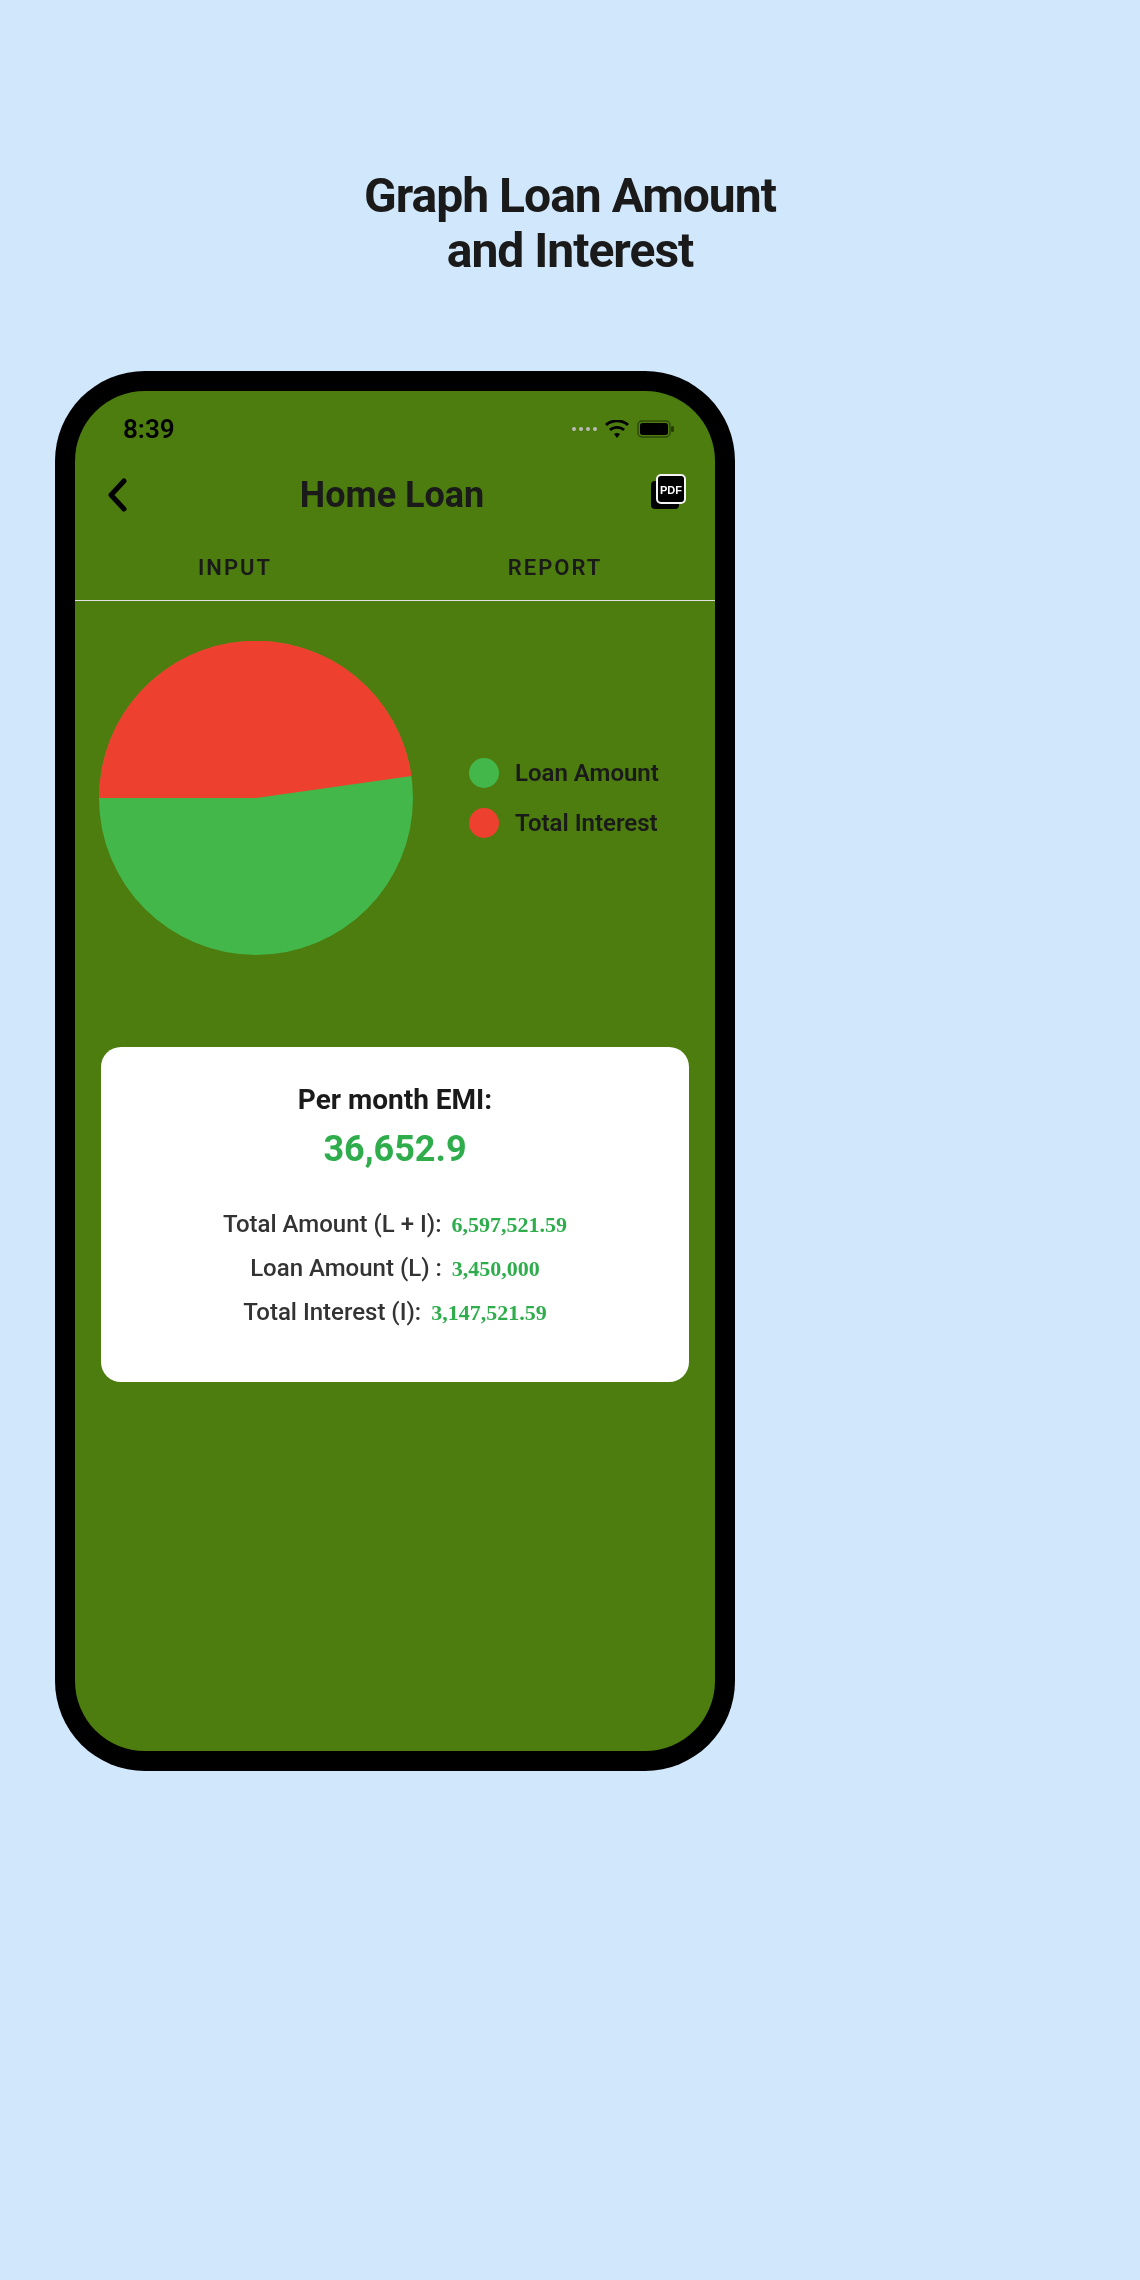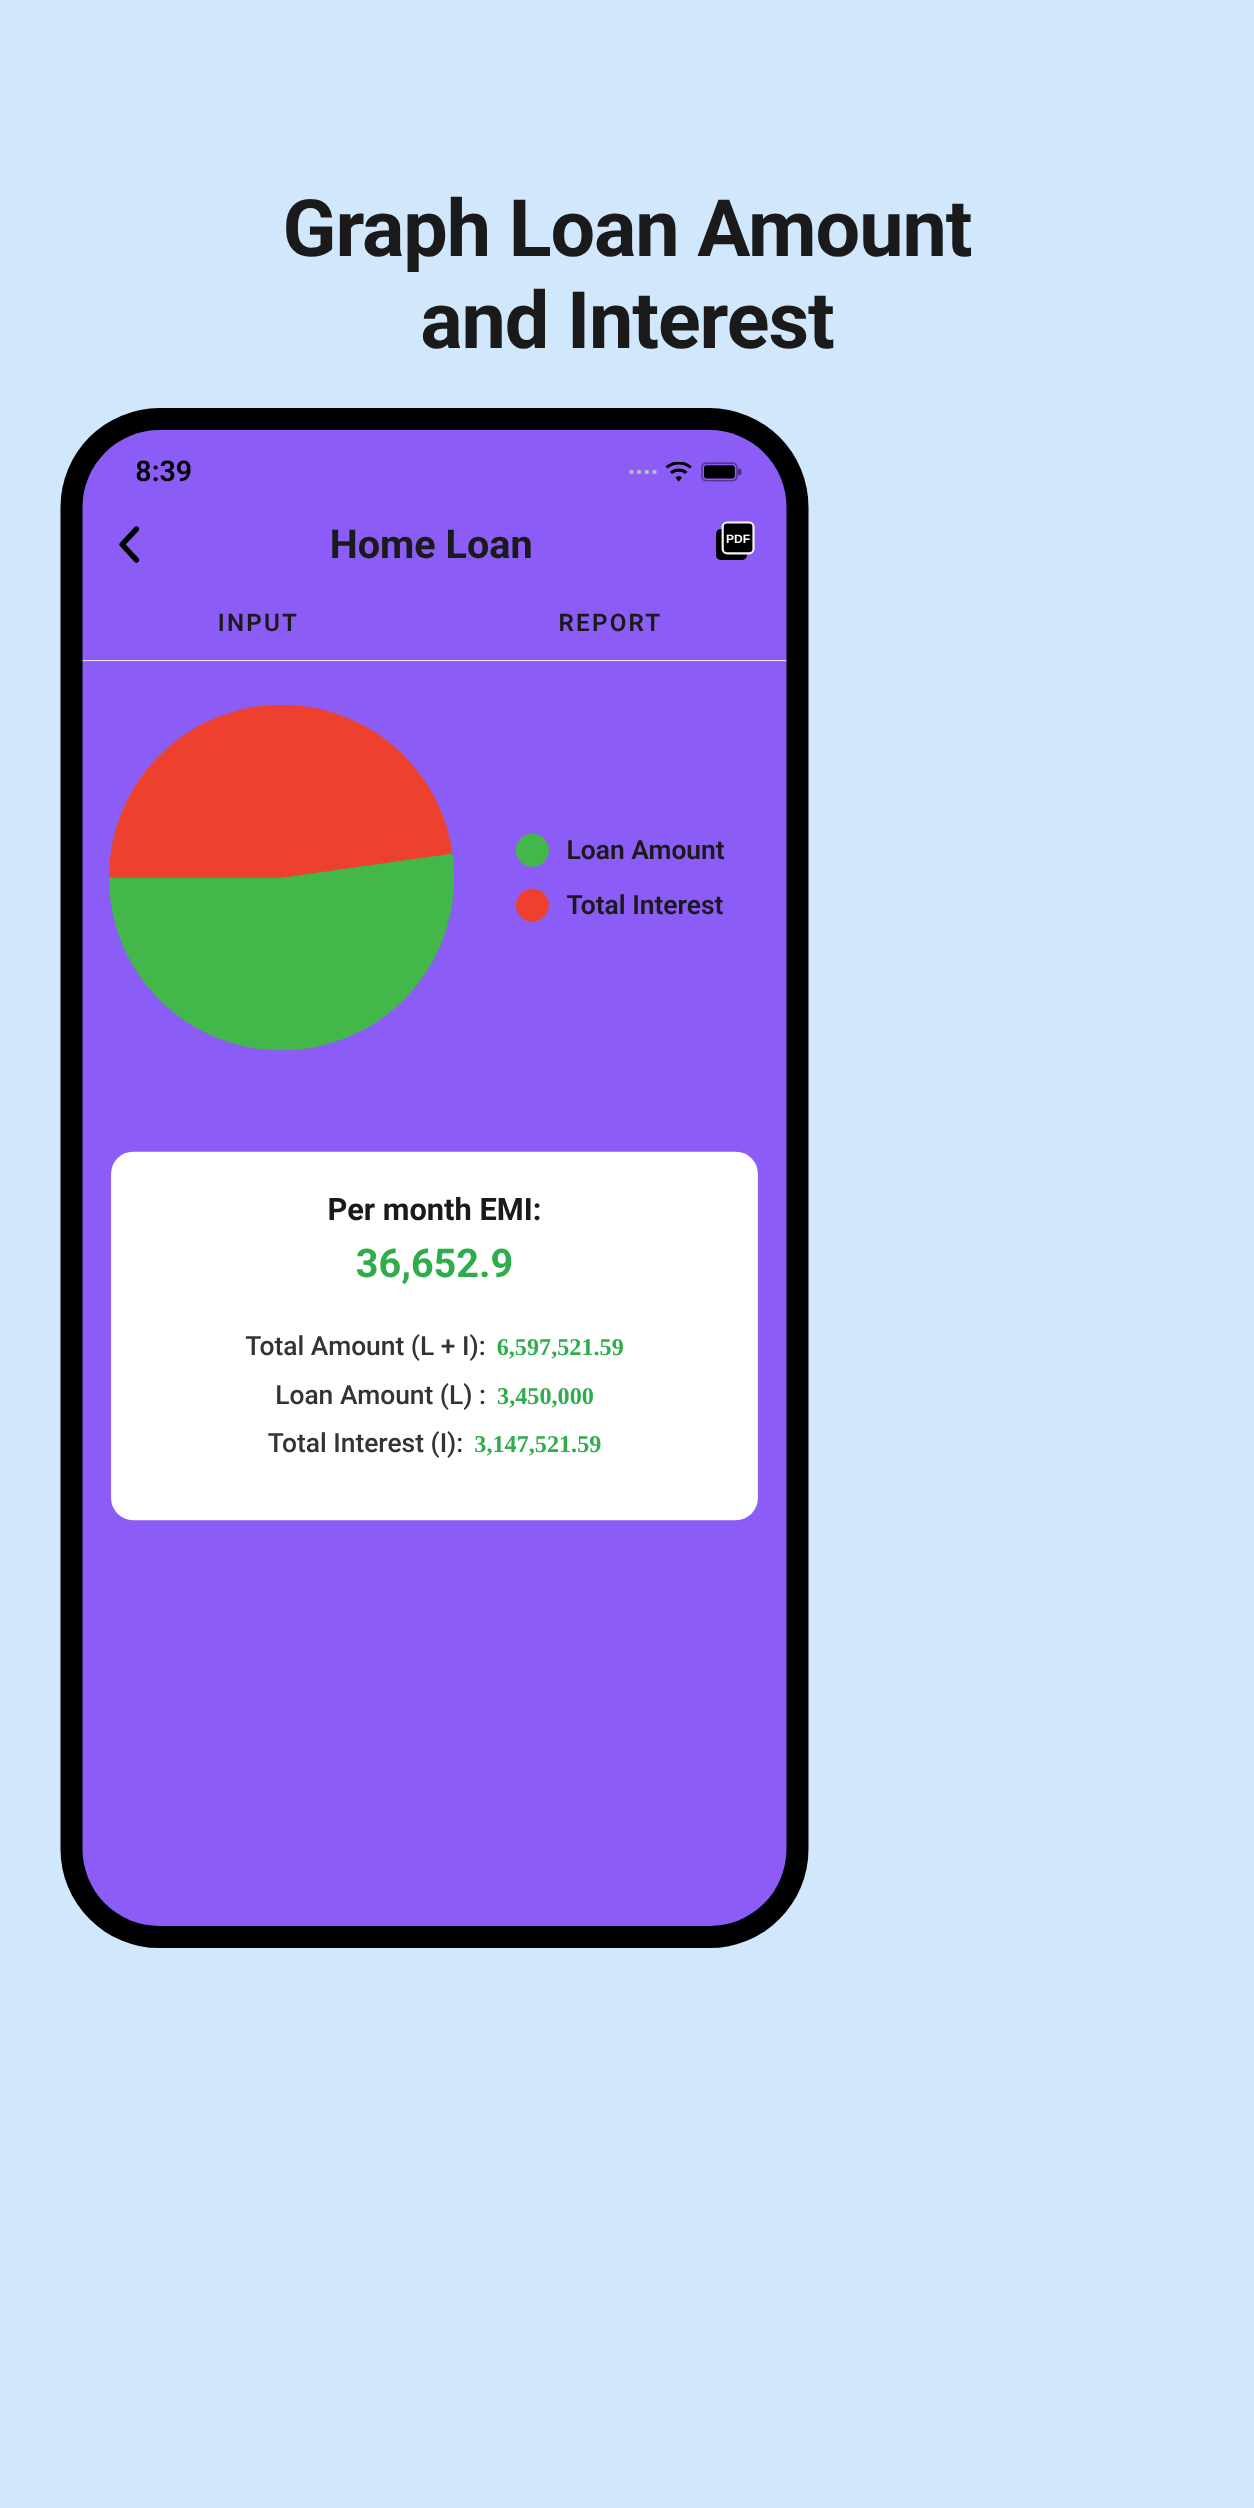--- a/index.html
+++ b/index.html
@@ -5,41 +5,41 @@
 * { margin: 0; padding: 0; box-sizing: border-box; }
 body {
   background: #d1e7fb;
   font-family: -apple-system, BlinkMacSystemFont, "Segoe UI", Roboto, Helvetica, Arial, sans-serif;
   width: 1140px;
   height: 2280px;
   overflow: hidden;
 }
 .promo-title {
   text-align: center;
-  font-size: 72px;
+  font-size: 48px;
   font-weight: 700;
   color: #1a1a1a;
   padding-top: 168px;
   line-height: 1.15;
   letter-spacing: -1px;
 }
 .phone-frame {
   position: absolute;
   left: 55px;
   top: 371px;
   width: 680px;
   height: 1400px;
   background: #000;
   border-radius: 90px;
   padding: 20px;
 }
 .phone-screen {
   width: 100%;
   height: 100%;
-  background: #8b5cf6;
+  background: #4d7c0f;
   border-radius: 70px;
   overflow: hidden;
   position: relative;
 }
 .status-bar {
   display: flex;
   justify-content: space-between;
   align-items: center;
   padding: 22px 40px 10px 48px;
   height: 64px;

